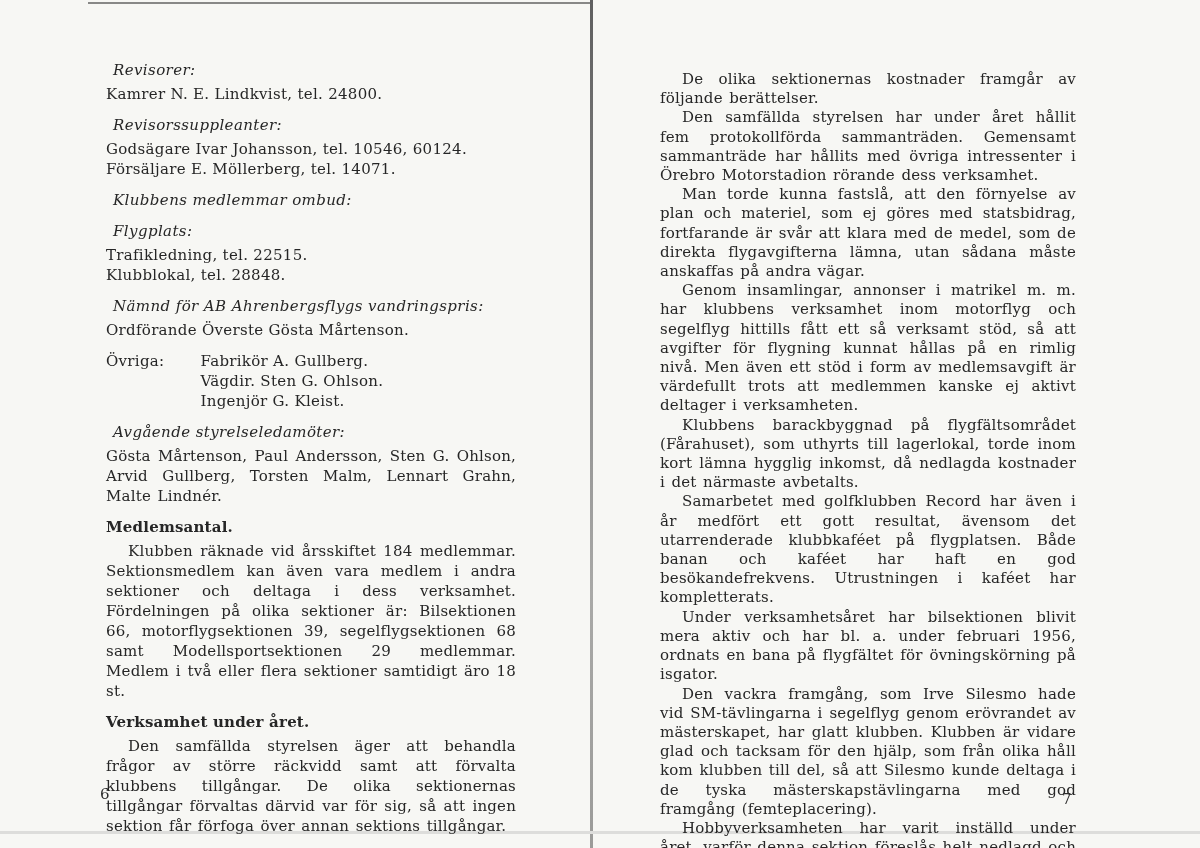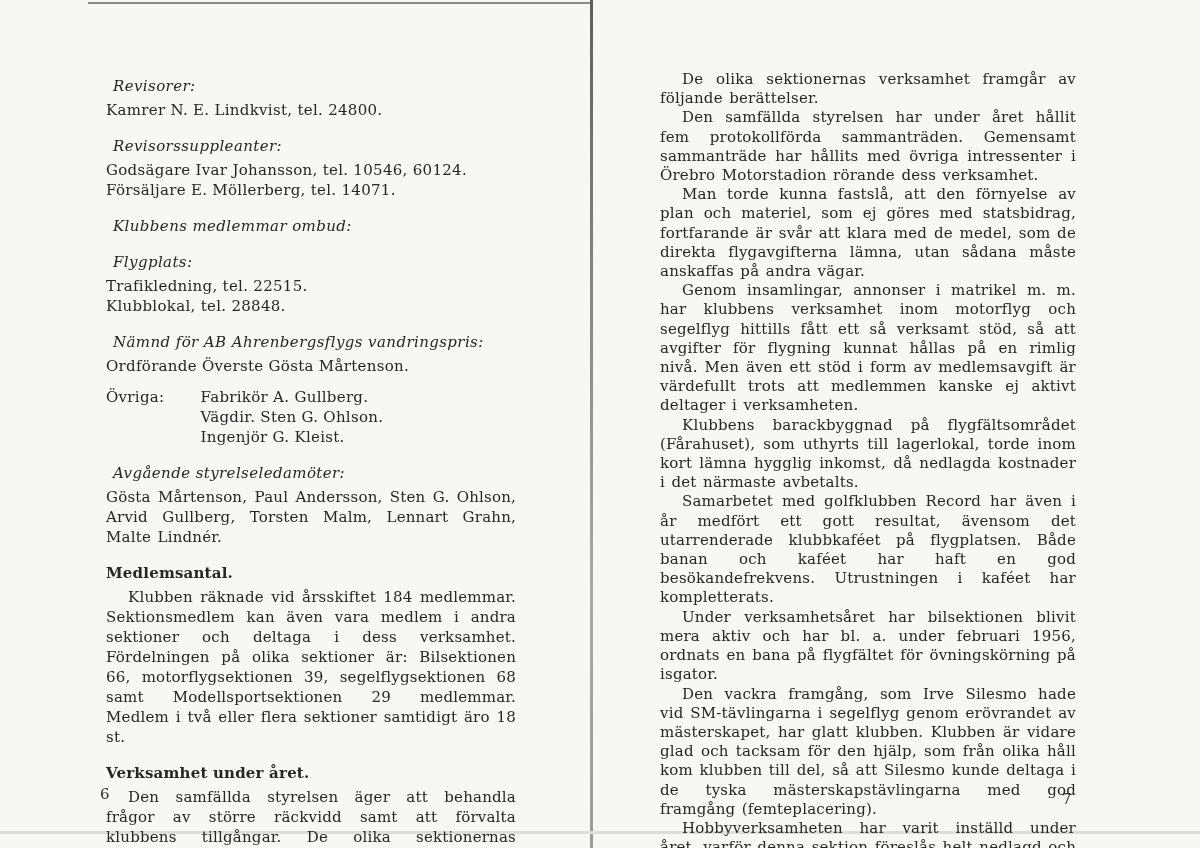--- a/index.html
+++ b/index.html
@@ -43,21 +43,21 @@
     font-size: 15px;
     line-height: 20px;
   }
   .col-right {
     position: absolute;
     left: 660px; top: 70px;
     width: 416px;
     font-size: 15px;
     line-height: 19.2px;
   }
-  .sec { margin: 16px 0 11px 0; }
+  .sec { margin: 0 0 11px 0; }
   .h-it {
     font-style: italic;
     padding-left: 7px;
     margin-bottom: 4px;
     letter-spacing: 0.4px;
   }
   .h-b {
     font-weight: bold;
     margin: 0 0 4px 0;
     letter-spacing: 0.2px;
@@ -137,21 +137,21 @@
   </div>
 
   <div class="sec">
     <div class="h-b">Verksamhet under året.</div>
     <p class="para indent">Den samfällda styrelsen äger att behandla frågor av större räckvidd samt att förvalta klubbens tillgångar. De olika sektionernas tillgångar förvaltas därvid var för sig, så att ingen sektion får förfoga över annan sektions tillgångar.</p>
   </div>
 
 </div>
 
 <div class="col-right">
-  <p class="para indent">De olika sektionernas verksamhet framgår av följande berättelser.</p>
+  <p class="para indent">De olika sektionernas kostnader framgår av följande berättelser.</p>
   <p class="para indent">Den samfällda styrelsen har under året hållit fem protokollförda sammanträden. Gemensamt sammanträde har hållits med övriga intressenter i Örebro Motorstadion rörande dess verksamhet.</p>
   <p class="para indent">Man torde kunna fastslå, att den förnyelse av plan och materiel, som ej göres med statsbidrag, fortfarande är svår att klara med de medel, som de direkta flygavgifterna lämna, utan sådana måste anskaffas på andra vägar.</p>
   <p class="para indent">Genom insamlingar, annonser i matrikel m. m. har klubbens verksamhet inom motorflyg och segelflyg hittills fått ett så verksamt stöd, så att avgifter för flygning kunnat hållas på en rimlig nivå. Men även ett stöd i form av medlemsavgift är värdefullt trots att medlemmen kanske ej aktivt deltager i verksamheten.</p>
   <p class="para indent">Klubbens barackbyggnad på flygfältsområdet (Fårahuset), som uthyrts till lagerlokal, torde inom kort lämna hygglig inkomst, då nedlagda kostnader i det närmaste avbetalts.</p>
   <p class="para indent">Samarbetet med golfklubben Record har även i år medfört ett gott resultat, ävensom det utarrenderade klubbkaféet på flygplatsen. Både banan och kaféet har haft en god besökandefrekvens. Utrustningen i kaféet har kompletterats.</p>
   <p class="para indent">Under verksamhetsåret har bilsektionen blivit mera aktiv och har bl. a. under februari 1956, ordnats en bana på flygfältet för övningskörning på isgator.</p>
   <p class="para indent">Den vackra framgång, som Irve Silesmo hade vid SM-tävlingarna i segelflyg genom erövrandet av mästerskapet, har glatt klubben. Klubben är vidare glad och tacksam för den hjälp, som från olika håll kom klubben till del, så att Silesmo kunde deltaga i de tyska mästerskapstävlingarna med god framgång (femteplacering).</p>
   <p class="para indent">Hobbyverksamheten har varit inställd under året, varför denna sektion föreslås helt nedlagd och dess verksamhet övertagen av modellsportsektionen.</p>
 
 </div>

